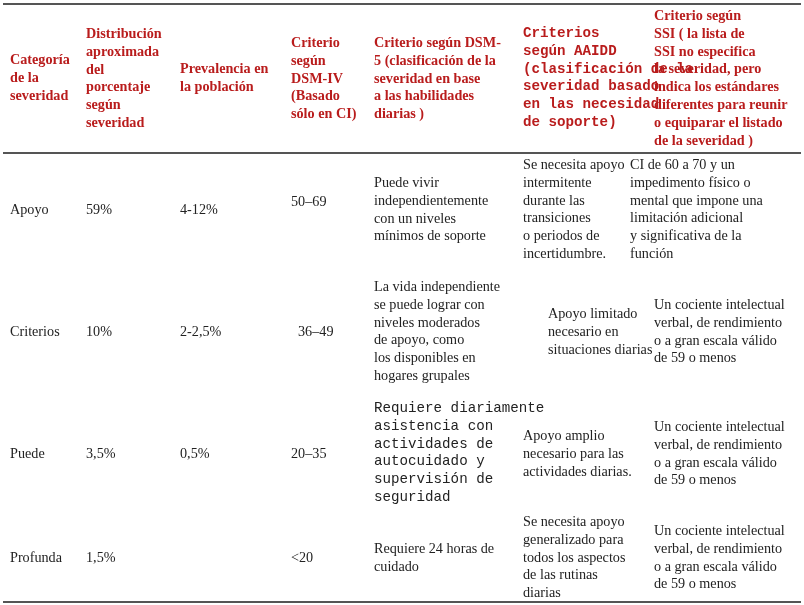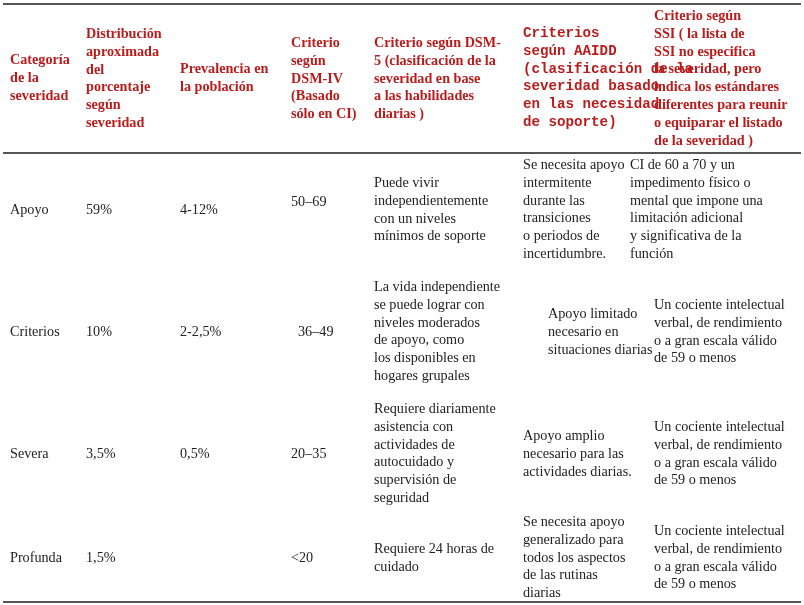--- a/index.html
+++ b/index.html
@@ -91,25 +91,25 @@
     <div class="cell" style="left:548px; top:305px;">Apoyo limitado
 necesario en
 situaciones diarias</div>
     <div class="cell" style="left:654px; top:296px;">Un cociente intelectual
 verbal, de rendimiento
 o a gran escala válido
 de 59 o menos</div>
   </div>
 
   <div>
-    <div class="cell" style="left:10px; top:445px;">Severa</div>
+    <div class="cell" style="left:10px; top:445px;">Puede</div>
     <div class="cell c" style="left:86px; width:90px; top:445px;">3,5%</div>
     <div class="cell c" style="left:180px; width:102px; top:445px;">0,5%</div>
     <div class="cell" style="left:291px; top:445px;">20–35</div>
-    <div class="cell" style="left:374px; top:400px;">Requiere diariamente
+    <div class="cell" style="left:374px; top:400px;font-family:Liberation Mono, monospace;">Requiere diariamente
 asistencia con
 actividades de
 autocuidado y
 supervisión de
 seguridad</div>
     <div class="cell" style="left:523px; top:427px;">Apoyo amplio
 necesario para las
 actividades diarias.</div>
     <div class="cell" style="left:654px; top:418px;">Un cociente intelectual
 verbal, de rendimiento

